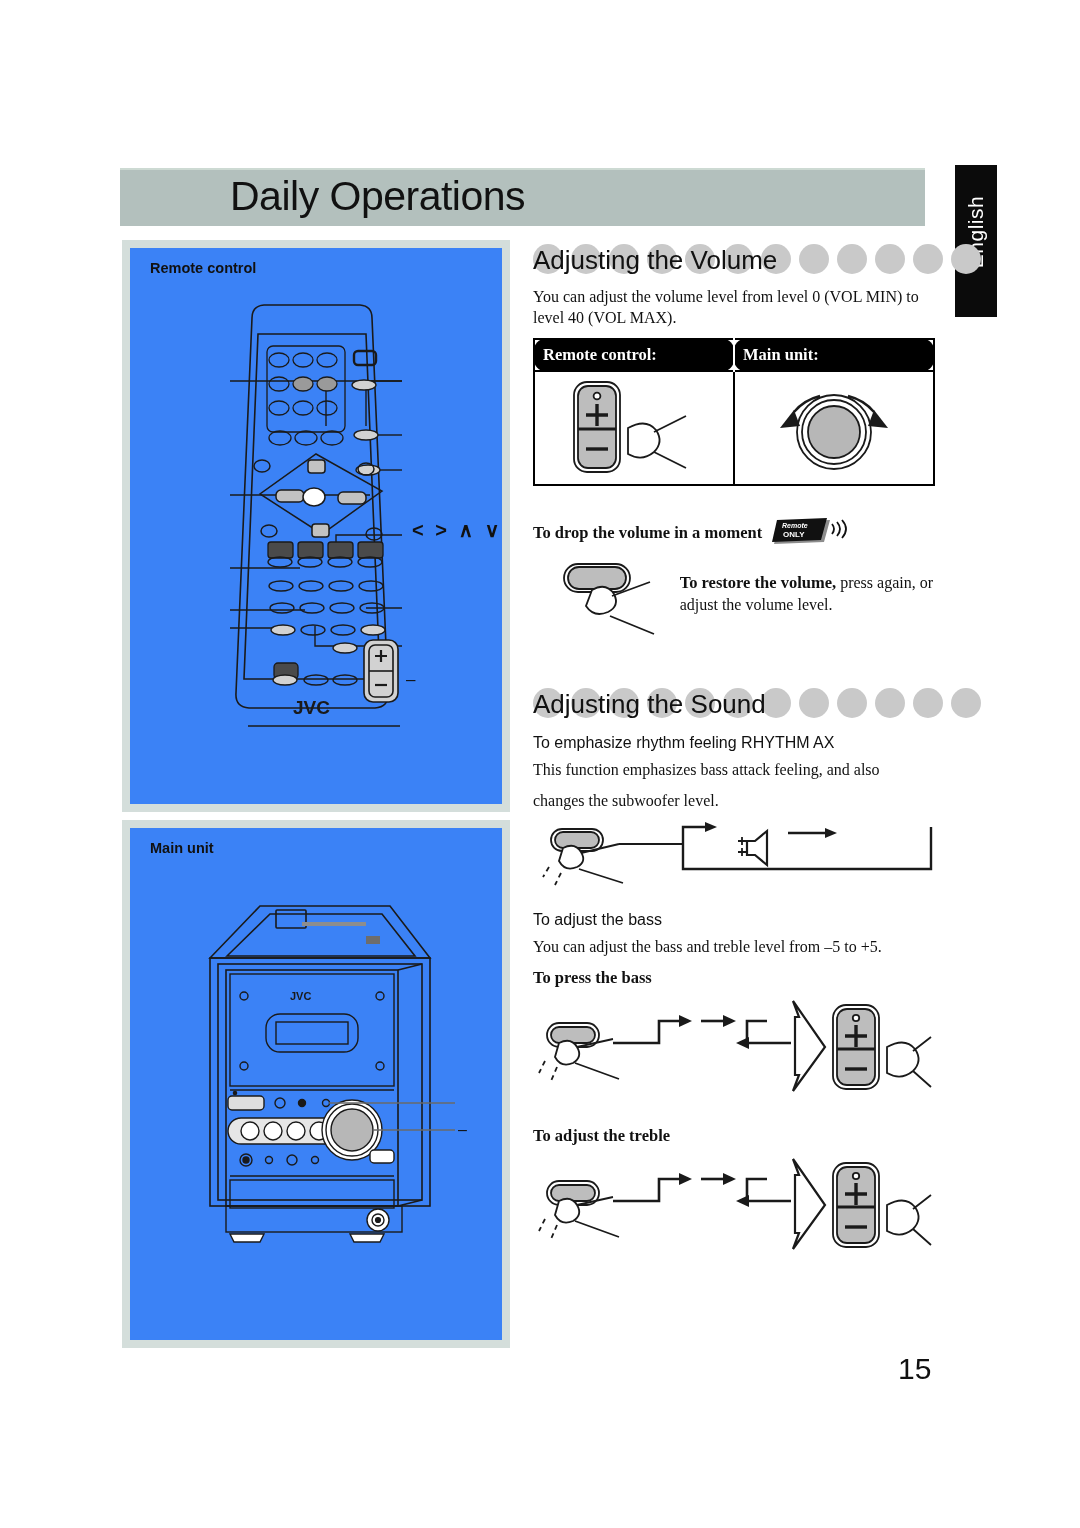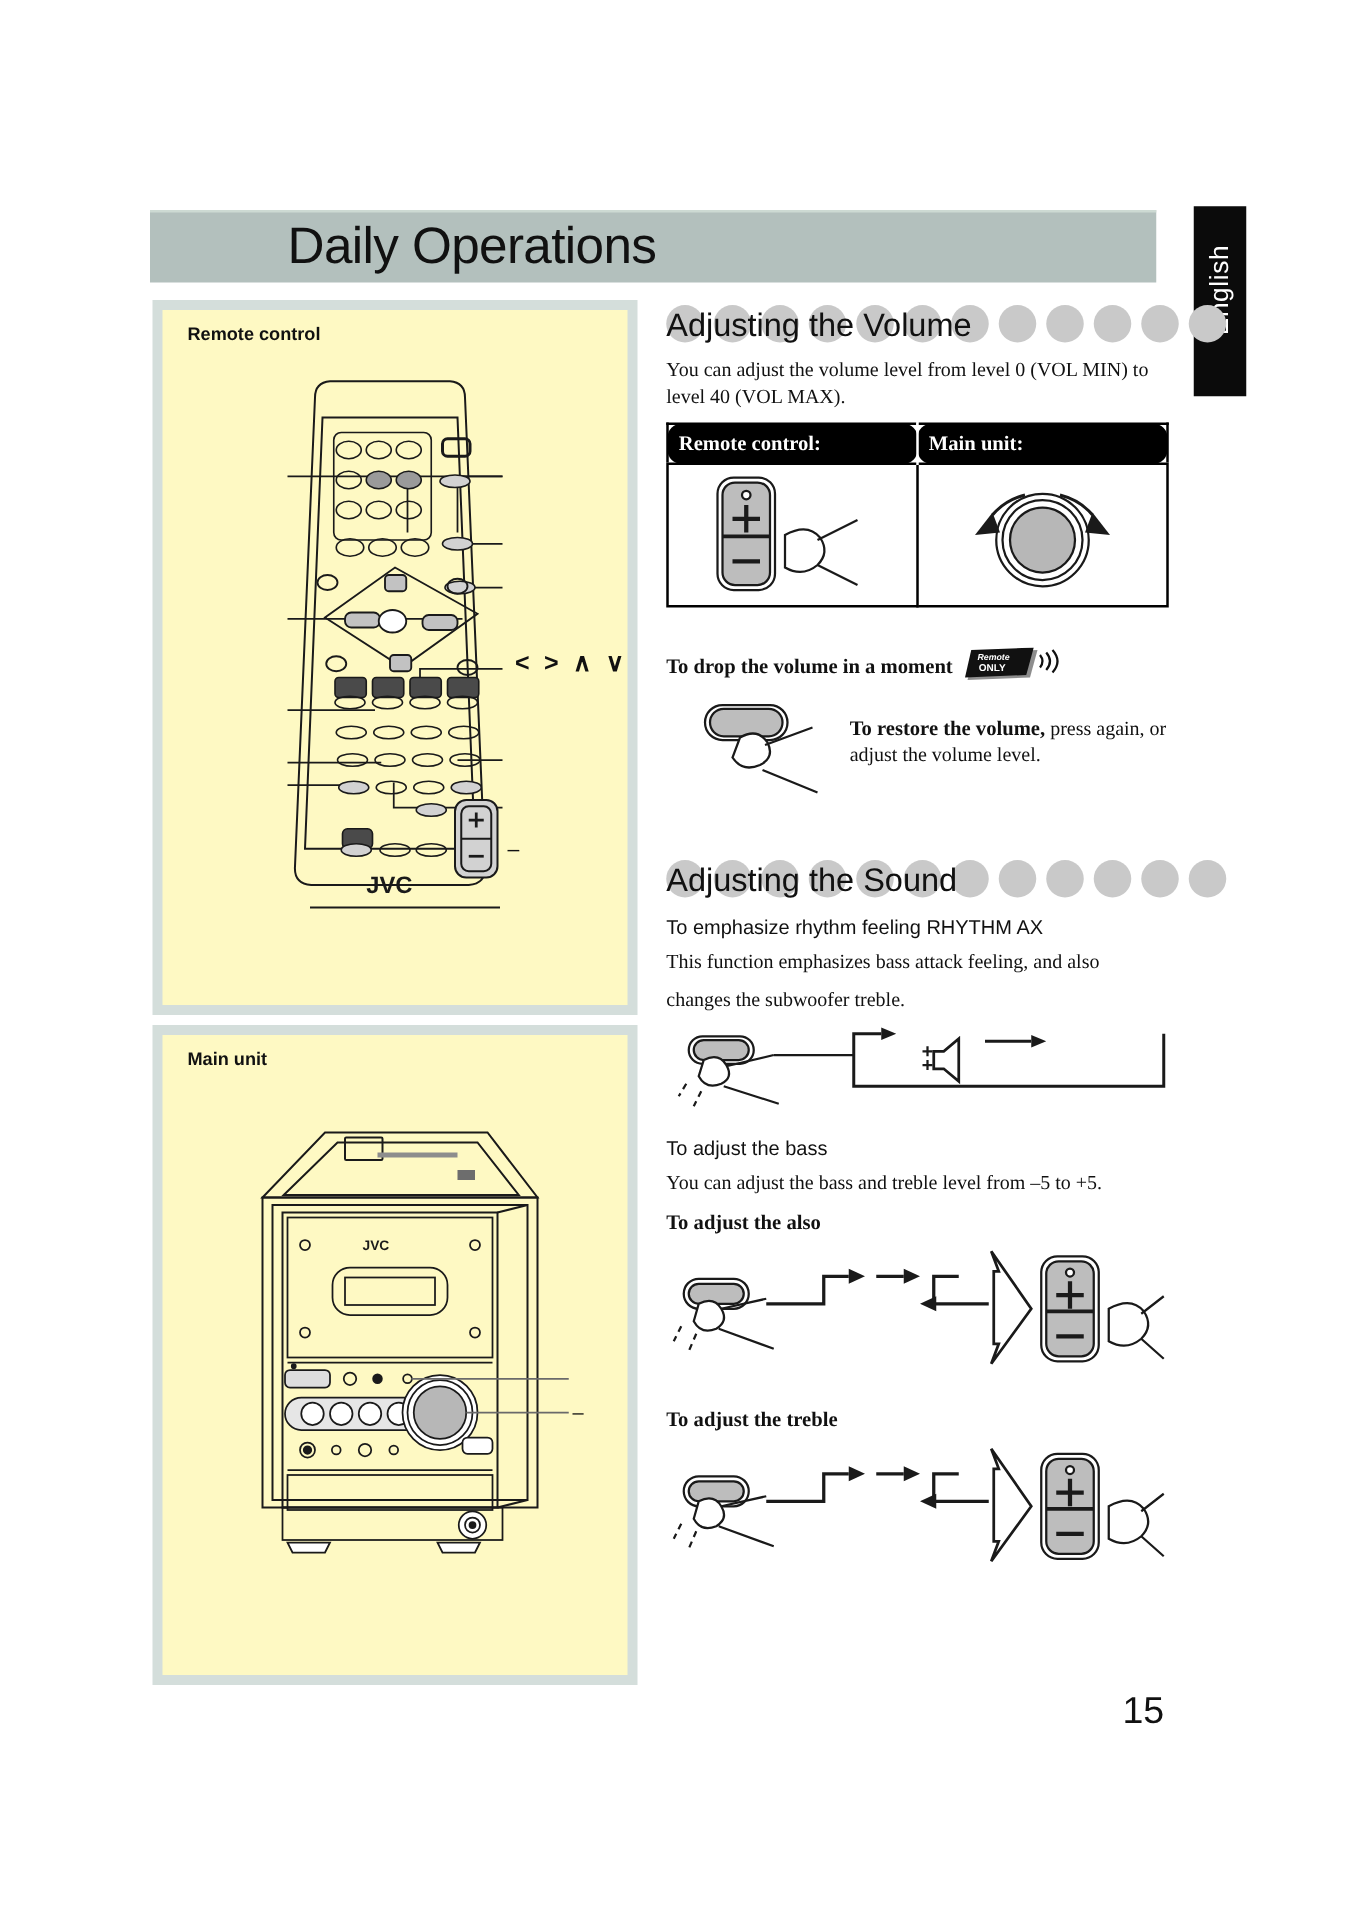--- a/index.html
+++ b/index.html
@@ -17,21 +17,21 @@
             letter-spacing:-0.5px;line-height:56px;font-weight:400;}
   .hdr-sub{position:absolute;left:407px;top:8px;font-size:25px;color:#111;line-height:40px;}
 
   .lang-tab{position:absolute;left:955px;top:165px;width:42px;height:152px;background:#0b0b0b;}
   .lang-tab span{display:block;position:absolute;left:-55px;top:55px;width:152px;
                  text-align:center;color:#fff;font-size:21px;
                  transform:rotate(-90deg);transform-origin:center;letter-spacing:.5px;}
 
   
   .lpanel{position:absolute;background:#d4dedb;}
-  .lpanel .inner{position:absolute;left:8px;top:8px;right:8px;bottom:8px;background:#fef9c3;text-decoration:underline;}
+  .lpanel .inner{position:absolute;left:8px;top:8px;right:8px;bottom:8px;background:#3b82f6;text-decoration:underline;}
   #panel-remote{left:122px;top:240px;width:388px;height:572px;}
   #panel-main{left:122px;top:820px;width:388px;height:528px;}
   .panel-label{position:absolute;left:20px;top:12px;font-size:14.5px;font-weight:bold;color:#111;}
 
   
   .rcol{position:absolute;left:533px;top:240px;width:400px;}
   .sec-head{position:relative;height:40px;margin-bottom:6px;}
   .sec-head .dots{position:absolute;left:0;top:4px;height:30px;white-space:nowrap;}
   .sec-head .dots i{display:inline-block;width:30px;height:30px;border-radius:50%;
                     background:#c9c9c9;margin-right:8px;vertical-align:top;}
@@ -350,21 +350,21 @@
 
     <div class="sec-head" style="margin-top:42px;">
       <div class="dots">
         <i></i><i></i><i></i><i></i><i></i><i></i><i></i><i></i><i></i><i></i><i></i><i></i>
       </div>
       <div class="txt">Adjusting the Sound</div>
     </div>
 
     <div class="sub-head">To emphasize rhythm feeling RHYTHM AX</div>
     <div class="body-txt">This function emphasizes bass attack feeling, and also</div>
-    <div class="body-txt">changes the subwoofer treble.</div>
+    <div class="body-txt">changes the subwoofer level.</div>
 
     <svg width="400" height="72" viewBox="0 0 400 72" style="margin-top:6px">
       <g class="ink" stroke-width="1.8">
         <rect x="18" y="8" width="52" height="22" rx="11" fill="#ffffff"></rect>
         <rect x="22" y="11" width="44" height="16" rx="8" fill="#bdbdbd"></rect>
         <path d="M30 27 q12 -6 18 4 q6 10 -4 15 q-12 5 -18 -6 Z" fill="#ffffff"></path>
         <path d="M48 32 L86 23 M46 48 L90 62"></path>
         <path d="M16 46 L10 56 M28 52 L22 64" stroke-dasharray="5 4"></path>
         <path d="M86 23 L150 23"></path>
       </g>
@@ -377,21 +377,21 @@
       <path d="M292 7 l12 5 l-12 5 z" fill="#1a1a1a"></path>
       <g>
         <path d="M214 20 l0 14 l8 0 l12 10 l0 -34 l-12 10 z" fill="none" stroke="#1a1a1a" stroke-width="2.2"></path>
         <path d="M205 20 l8 0 M209 16 l0 8 M205 31 l8 0 M209 27 l0 8" stroke="#1a1a1a" stroke-width="1.8"></path>
       </g>
     </svg>
 
     <div class="sub-head" style="margin-top:14px;">To adjust the bass</div>
     <div class="body-txt">You can adjust the bass and treble level from –5 to +5.</div>
 
-    <div class="bold-serif" style="margin-top:10px;">To adjust the also</div>
+    <div class="bold-serif" style="margin-top:10px;">To press the bass</div>
 
     <svg width="400" height="128" viewBox="0 0 400 128" style="margin-top:2px">
       <g class="ink" stroke-width="1.8">
         <rect x="14" y="32" width="52" height="24" rx="12" fill="#ffffff"></rect>
         <rect x="18" y="36" width="44" height="16" rx="8" fill="#bdbdbd"></rect>
         <path d="M26 52 q12 -6 18 4 q6 10 -4 16 q-12 5 -18 -6 Z" fill="#ffffff"></path>
         <path d="M44 56 L80 48 M42 72 L86 88"></path>
         <path d="M12 70 L6 82 M24 76 L18 90" stroke-dasharray="5 4"></path>
       </g>
       <g class="ink" stroke-width="2.6">

